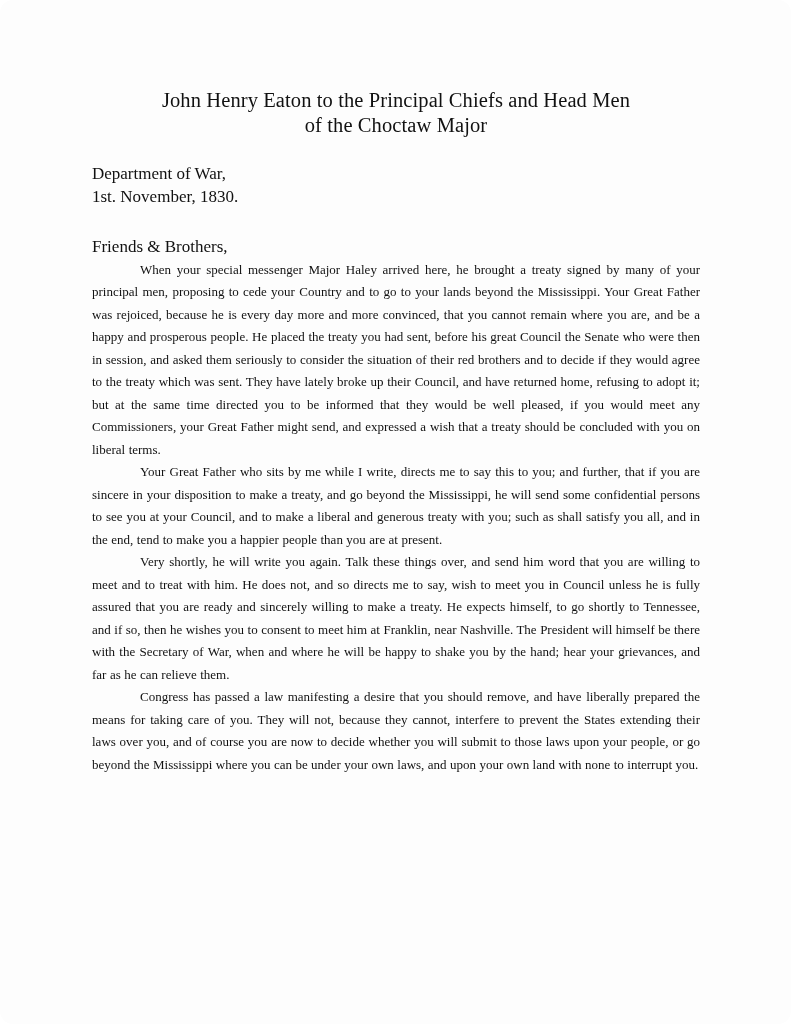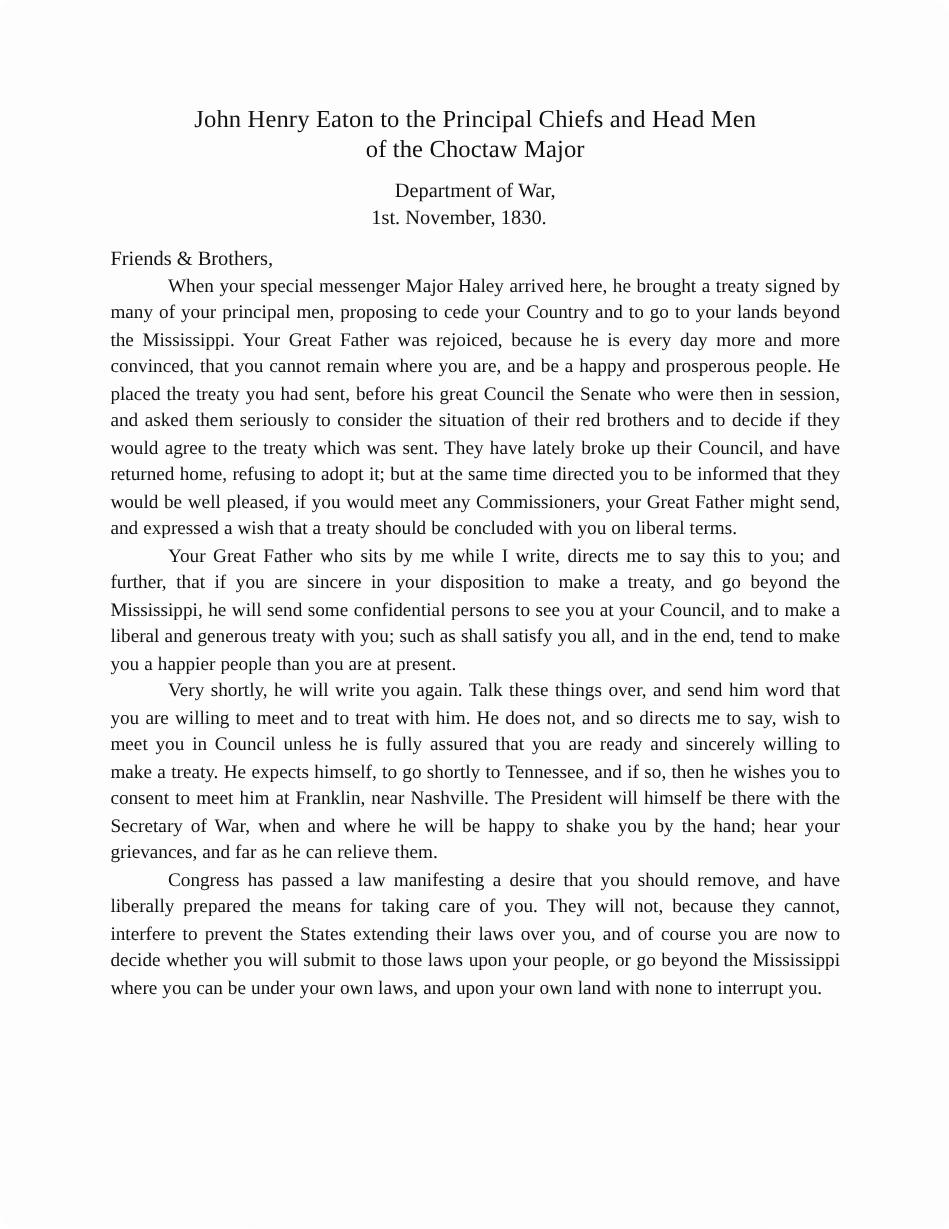--- a/index.html
+++ b/index.html
@@ -38,44 +38,44 @@
     font-size: 20.5px;
     line-height: 25px;
     font-weight: normal;
     letter-spacing: 0.1px;
   }
   .doc-title .title-line {
     display: block;
   }
 
   .dateline {
-    margin-top: 10px;
-    text-align: center;
+    margin-top: 25px;
+    text-align: left;
     font-size: 17px;
     line-height: 22.5px;
   }
   .dateline .dateline-place {
     display: block;
   }
   .dateline .dateline-date {
     display: block;
     
     padding-right: 27px;
   }
 
   .salutation {
-    margin-top: 12px;
+    margin-top: 28px;
     font-size: 17px;
     line-height: 22.5px;
     text-align: left;
   }
 
   .body-paragraph {
     margin: 0;
-    font-size: 16px;
+    font-size: 13px;
     line-height: 22.5px;
     text-align: justify;
     text-justify: inter-word;
     text-indent: 48px;
     word-spacing: 0.2px;
   }
 
   
   .body-paragraph {
     white-space: normal;

